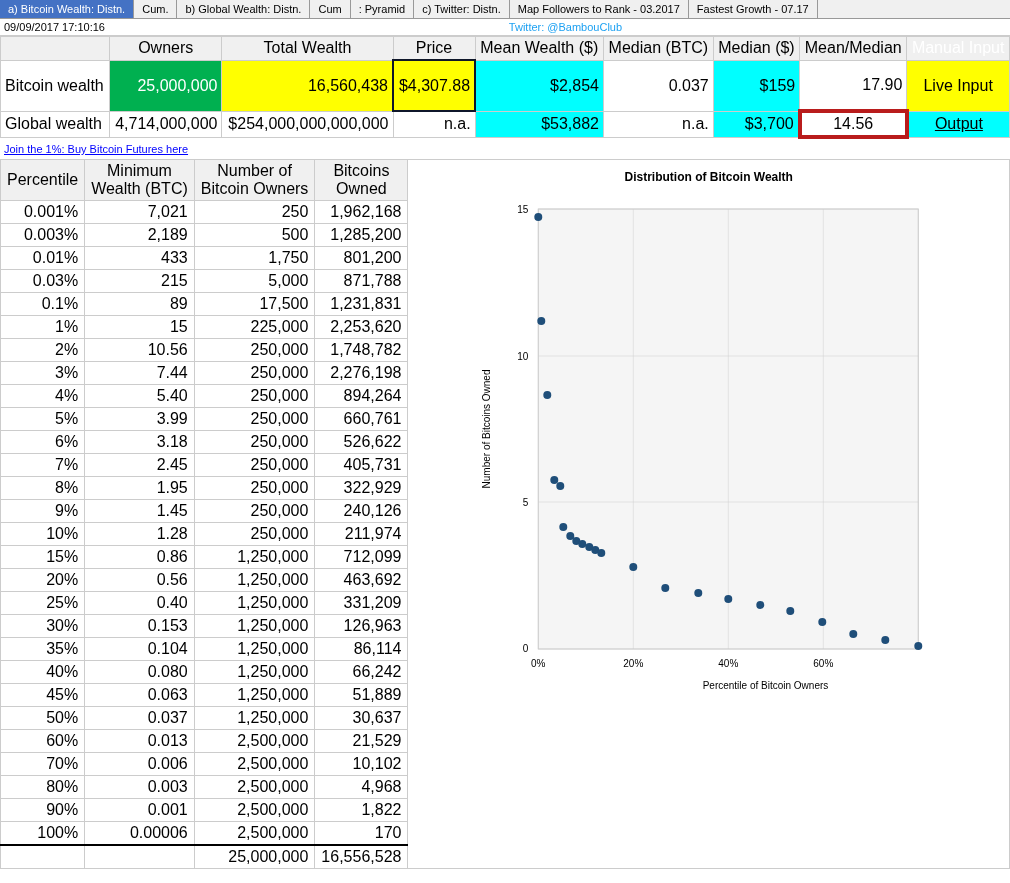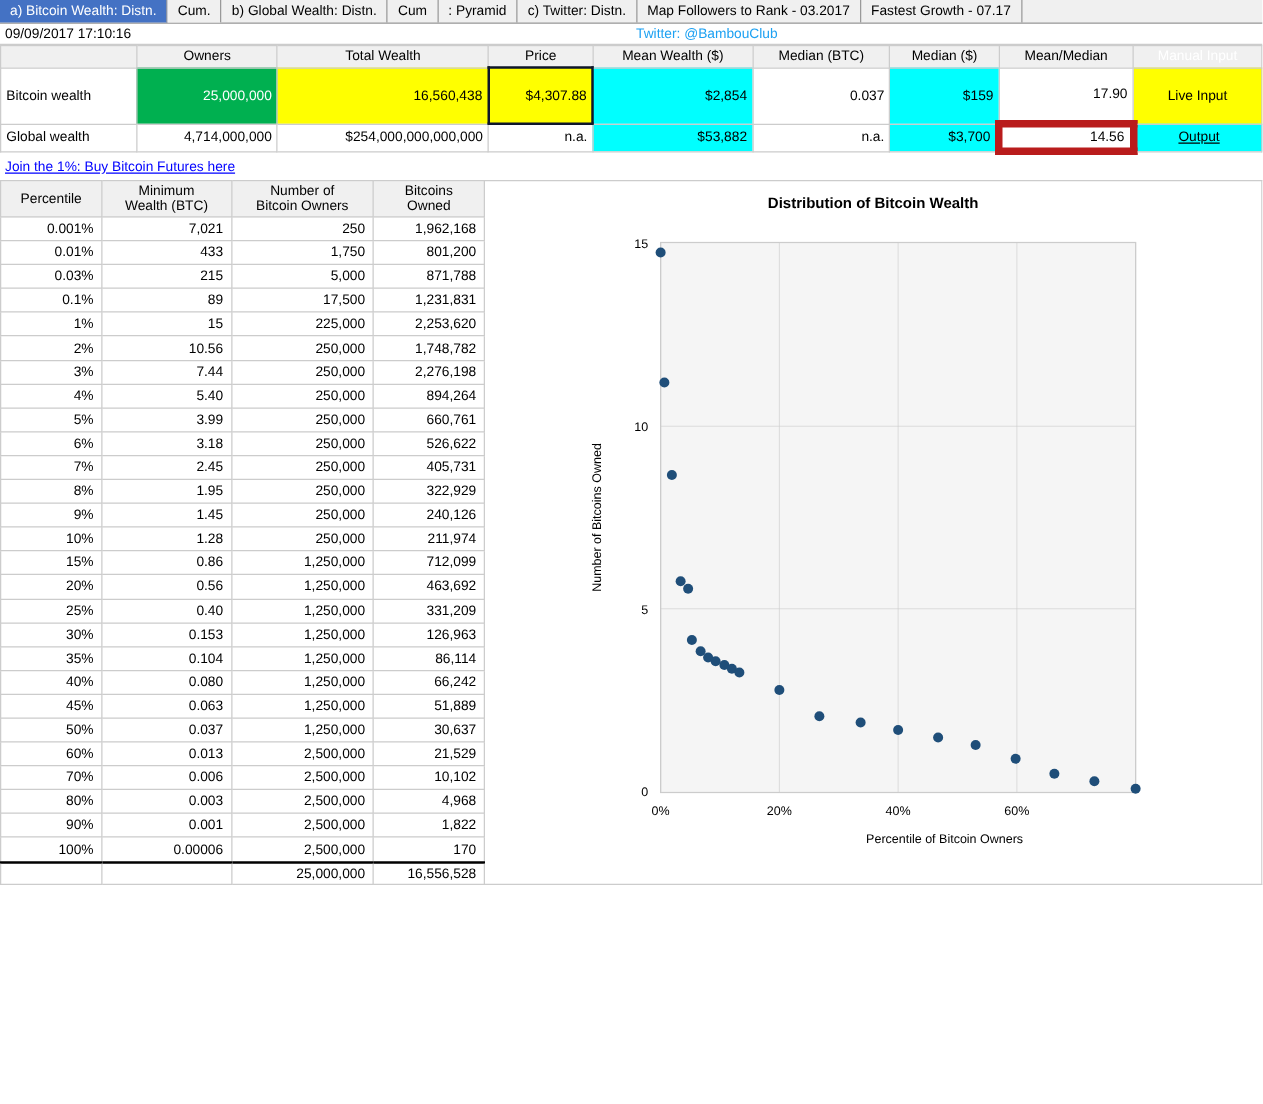--- a/index.html
+++ b/index.html
@@ -31,21 +31,21 @@
       align-items: center;
       padding: 2px 4px;
       border-bottom: 1px solid #ccc;
     }
     .timestamp { font-size: 11px; margin-right: 20px; }
     .twitter-link { color: #1da1f2; text-decoration: none; margin: auto; }
     
     .main-table {
       width: 100%;
       border-collapse: collapse;
-      font-size: 11px;
+      font-size: 16px;
     }
     .main-table td, .main-table th {
       border: 1px solid #ccc;
       padding: 2px 4px;
       white-space: nowrap;
     }
     .main-table th {
       text-align: center;
       background: #f0f0f0;
       font-weight: normal;
@@ -64,21 +64,21 @@
       padding: 4px;
     }
     
     .content-area {
       display: flex;
     }
     
     .data-table {
       width: 388px;
       border-collapse: collapse;
-      font-size: 11px;
+      font-size: 16px;
     }
     .data-table td, .data-table th {
       border: 1px solid #ccc;
       padding: 2px 6px;
       white-space: nowrap;
     }
     .data-table th {
       text-align: center;
       background: #f0f0f0;
       font-weight: normal;
@@ -167,21 +167,21 @@
     <td class="yellow-input" style="text-align:center; border:1px solid #ccc; padding:2px 4px;">Live Input</td>
   </tr>
   <tr>
     <td style="border:1px solid #ccc; padding:2px 4px;">Global wealth</td>
     <td style="text-align:right; border:1px solid #ccc; padding:2px 4px;">4,714,000,000</td>
     <td style="text-align:right; border:1px solid #ccc; padding:2px 4px;">$254,000,000,000,000</td>
     <td style="text-align:right; border:1px solid #ccc; padding:2px 4px;">n.a.</td>
     <td class="cyan-bg" style="text-align:right; border:1px solid #ccc; padding:2px 4px;">$53,882</td>
     <td style="text-align:right; border:1px solid #ccc; padding:2px 4px;">n.a.</td>
     <td class="cyan-bg" style="text-align:right; border:1px solid #ccc; padding:2px 4px;">$3,700</td>
-    <td style="text-align:right; border:6px solid #b91c1c; padding:2px 4px;margin-top:20px;">14.56</td>
+    <td style="text-align:center; border:4px solid #b91c1c; padding:2px 4px;margin-top:20px;">14.56</td>
     <td class="cyan-bg" style="text-align:center; border:1px solid #ccc; padding:2px 4px;text-decoration:underline;">Output</td>
   </tr>
 </tbody>
   </table>
 
 <a class="join-link">Join the 1%: Buy Bitcoin Futures here</a>
 
 <div class="content-area">
 
   <table class="data-table">
@@ -194,20 +194,26 @@
       </tr>
     </thead>
     <tbody id="data-table-body">
     <tr>
           <td>0.001%</td>
           <td>7,021</td>
           <td>250</td>
           <td>1,962,168</td>
         </tr>
         <tr>
+          <td>0.003%</td>
+          <td>2,189</td>
+          <td>500</td>
+          <td>1,285,200</td>
+        </tr>
+        <tr>
           <td>0.01%</td>
           <td>433</td>
           <td>1,750</td>
           <td>801,200</td>
         </tr>
         <tr>
           <td>0.03%</td>
           <td>215</td>
           <td>5,000</td>
           <td>871,788</td>

